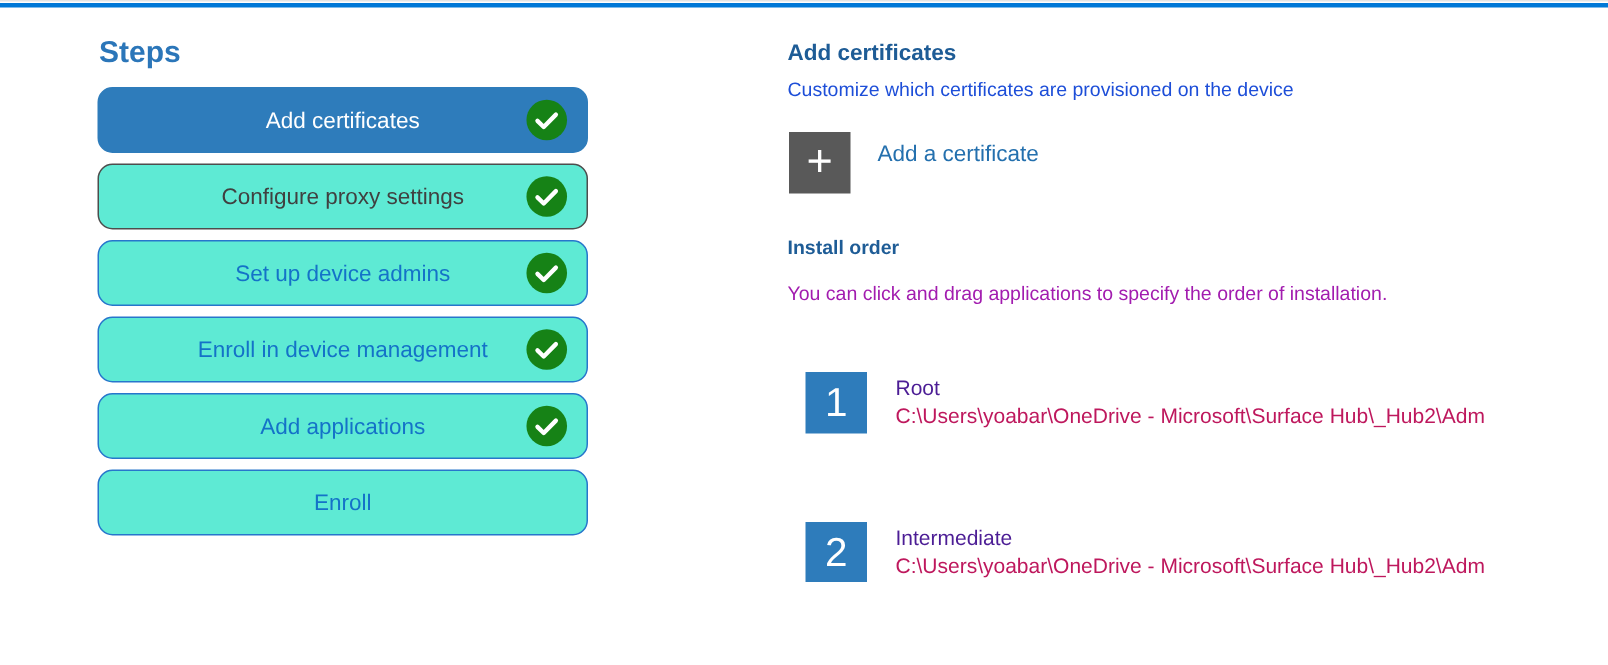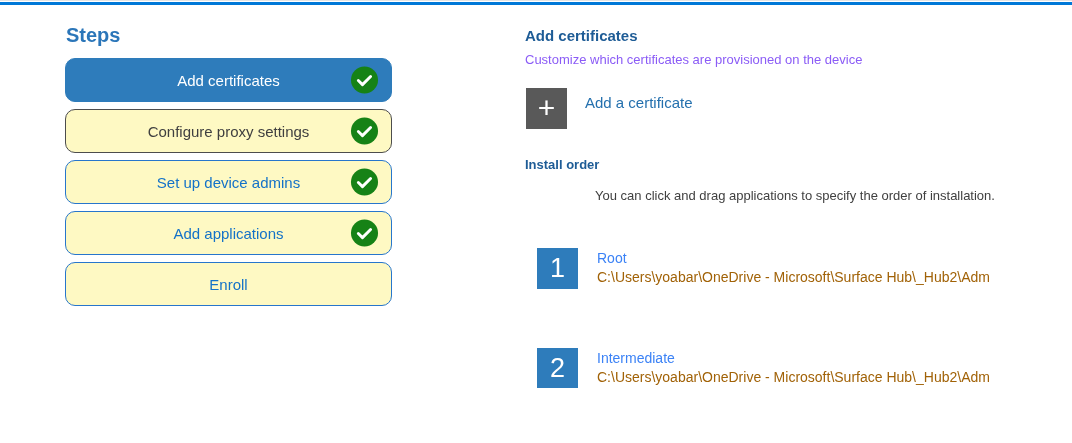--- a/index.html
+++ b/index.html
@@ -8,57 +8,57 @@
     font-family:"Liberation Sans",sans-serif;-webkit-font-smoothing:antialiased;
   }
   .hairline{position:absolute;top:0;left:0;right:0;height:1px;background:#e4e4e4;}
   .top-bar{position:absolute;top:2px;left:0;right:0;height:3px;background:#0078d7;}
 
   
   .sidebar{position:absolute;left:65px;top:24px;width:330px;}
   .steps-title{margin:0 0 11px 1px;font-size:20px;font-weight:bold;color:#2b76b9;}
   .step{
     position:relative;box-sizing:border-box;width:327px;height:44px;margin-bottom:7px;
-    border-radius:10px;border:1px solid #2776cc;background:#fef9c3;
+    border-radius:10px;border:1px solid #2776cc;background:#5eead4;
     display:flex;align-items:center;justify-content:center;cursor:pointer;
   }
   .step__label{font-size:15px;color:#1472c8;padding:0 44px;white-space:nowrap;}
   .step--active{background:#2e7cbb;border-color:#2e7cbb;}
   .step--active .step__label{color:#ffffff;}
   .step--dark{border-color:#4d4d4d;}
   .step--dark .step__label{color:#404040;}
   .step__check{
     position:absolute;right:12px;top:50%;transform:translateY(-50%);
     width:29px;height:29px;display:block;line-height:0;
   }
   .step__check svg{width:29px;height:29px;display:block;}
 
   
   .content{position:absolute;left:525px;top:27px;width:540px;}
   .content-title{margin:0;font-size:15px;font-weight:bold;color:#1e5c96;}
-  .content-subtitle{margin:8px 0 0 0;font-size:13px;color:#8b5cf6;}
+  .content-subtitle{margin:8px 0 0 0;font-size:13px;color:#1d4ed8;}
   .add-row{display:flex;align-items:flex-start;margin:21px 0 0 1px;cursor:pointer;}
   .add-square{
     width:41px;height:41px;background:#595959;color:#ffffff;
     display:flex;align-items:center;justify-content:center;
     font-size:30px;font-weight:300;line-height:1;flex:0 0 auto;
   }
   .add-square span{transform:translateY(-1px);}
   .add-label{font-size:15px;color:#2470ae;margin:6px 0 16px 18px;}
   .install-title{margin:28px 0 16px 0;font-size:13px;font-weight:bold;color:#1e5c96;}
-  .install-desc{margin:9px 0 0 0;font-size:13px;color:#404040;text-align:center;}
+  .install-desc{margin:9px 0 0 0;font-size:13px;color:#a21caf;}
   .install-item{display:flex;align-items:flex-start;margin:45px 0 0 12px;cursor:pointer;}
   .install-item + .install-item{margin-top:59px;}
   .item-num{
     width:41px;height:41px;background:#2e7cbb;color:#ffffff;flex:0 0 auto;
     display:flex;align-items:center;justify-content:center;font-size:27px;font-weight:300;
   }
   .item-meta{margin-left:19px;padding-top:1px;}
-  .item-name{font-size:14px;color:#3b82f6;line-height:19px;}
-  .item-path{font-size:14px;color:#a16207;line-height:19px;white-space:nowrap;}
+  .item-name{font-size:14px;color:#4c1d95;line-height:19px;}
+  .item-path{font-size:14px;color:#be185d;line-height:19px;white-space:nowrap;}
 </style>
 </head>
 <body>
 
 <div class="page">
   <div class="hairline"></div>
   <div class="top-bar"></div>
 
   <aside class="sidebar">
     <h2 class="steps-title">Steps</h2>
@@ -86,20 +86,29 @@
     <div class="step">
       <span class="step__label">Set up device admins</span>
       <span class="step__check">
         <svg viewBox="0 0 30 30">
             <circle cx="15" cy="15" r="14" fill="#168216"></circle>
             <path d="M8.6 15.6l4.3 4.2 8.4-8.5" fill="none" stroke="#fff" stroke-width="3" stroke-linecap="round" stroke-linejoin="round"></path>
           </svg>
       </span>
     </div>
 
+    <div class="step">
+      <span class="step__label">Enroll in device management</span>
+      <span class="step__check">
+        <svg viewBox="0 0 30 30">
+            <circle cx="15" cy="15" r="14" fill="#168216"></circle>
+            <path d="M8.6 15.6l4.3 4.2 8.4-8.5" fill="none" stroke="#fff" stroke-width="3" stroke-linecap="round" stroke-linejoin="round"></path>
+          </svg>
+      </span>
+    </div>
 
     <div class="step">
       <span class="step__label">Add applications</span>
       <span class="step__check">
         <svg viewBox="0 0 30 30">
             <circle cx="15" cy="15" r="14" fill="#168216"></circle>
             <path d="M8.6 15.6l4.3 4.2 8.4-8.5" fill="none" stroke="#fff" stroke-width="3" stroke-linecap="round" stroke-linejoin="round"></path>
           </svg>
       </span>
     </div>

